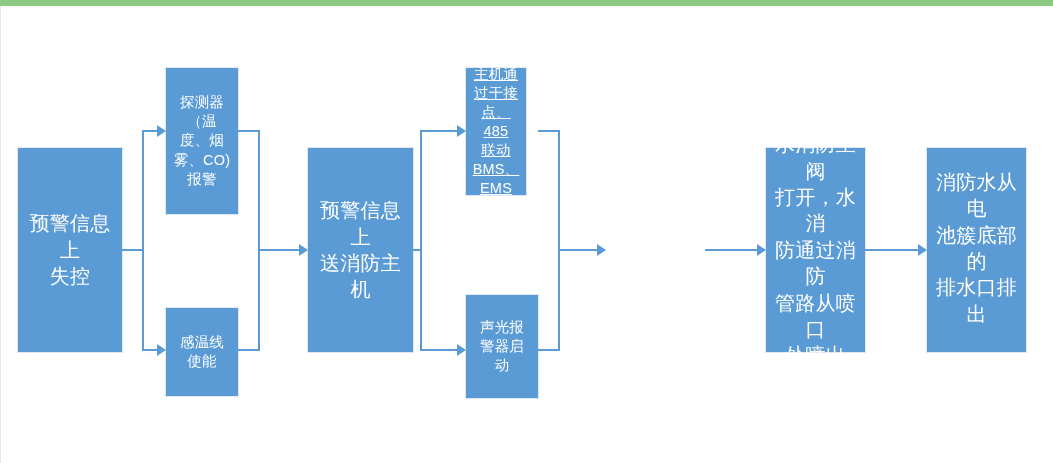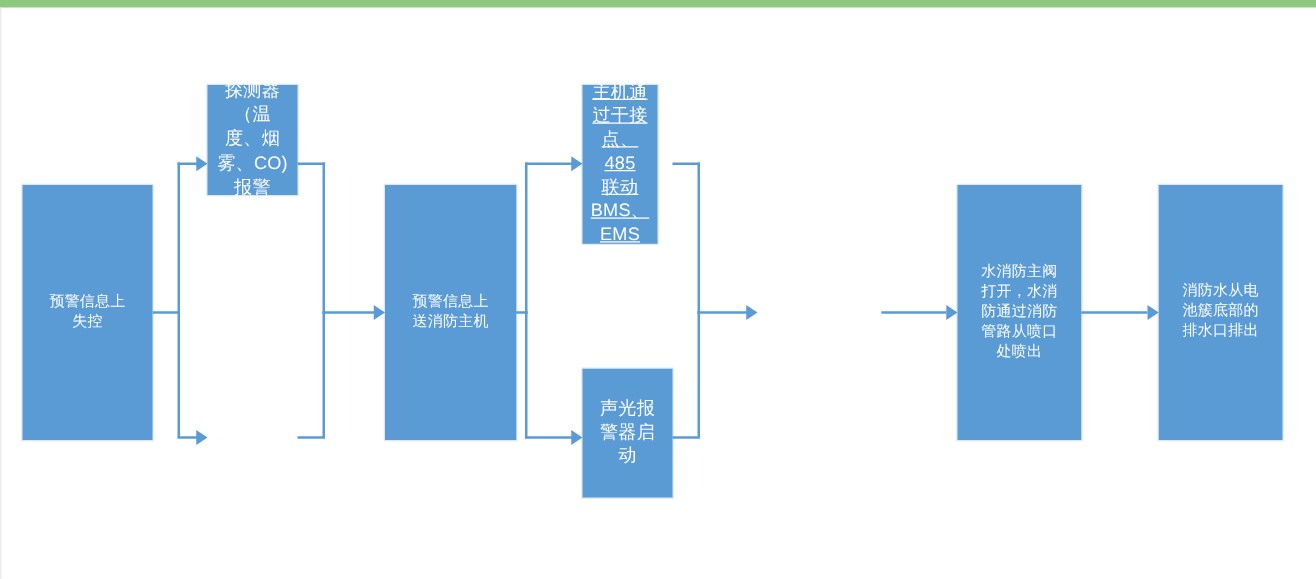--- a/index.html
+++ b/index.html
@@ -35,21 +35,21 @@
   }
   .node {
     position: absolute;
     background: #5B9BD5;
     box-sizing: border-box;
     display: flex;
     align-items: center;
     justify-content: center;
     text-align: center;
     color: #FFFFFF;
-    font-size: 12px;
+    font-size: 20px;
     line-height: 1.32;
     letter-spacing: 0.2px;
     box-shadow: 0 0 0 1px rgba(215,228,240,0.85);
   }
   .node .label {
     display: block;
     width: 100%;
     padding: 0 4px;
     box-sizing: border-box;
     white-space: pre-line;
@@ -82,28 +82,32 @@
 <div id="canvas">
 
   <div id="top-accent-bar"></div>
   <div id="left-edge-line"></div>
 
   <div class="node" style="left:18px; top:148px; width:104px; height:204px;">
     <span class="label">预警信息上
 失控</span>
   </div>
 
-  <div class="node narrow" style="left:166px; top:68px; width:72px; height:88px;">
+  <div class="node narrow" style="left:166px; top:68px; width:72px; height:146px;">
     <span class="label">探测器
 （温
 度、烟
 雾、CO)
 报警</span>
   </div>
 
+  <div class="node narrow" style="left:166px; top:308px; width:72px; height:88px;">
+    <span class="label">感温线
+使能</span>
+  </div>
 
   <div class="node" style="left:308px; top:148px; width:105px; height:204px;">
     <span class="label">预警信息上
 送消防主机</span>
   </div>
 
   <div class="node narrow" style="left:466px; top:68px; width:60px; height:127px;text-decoration:underline;">
     <span class="label">主机通
 过干接
 点、485

